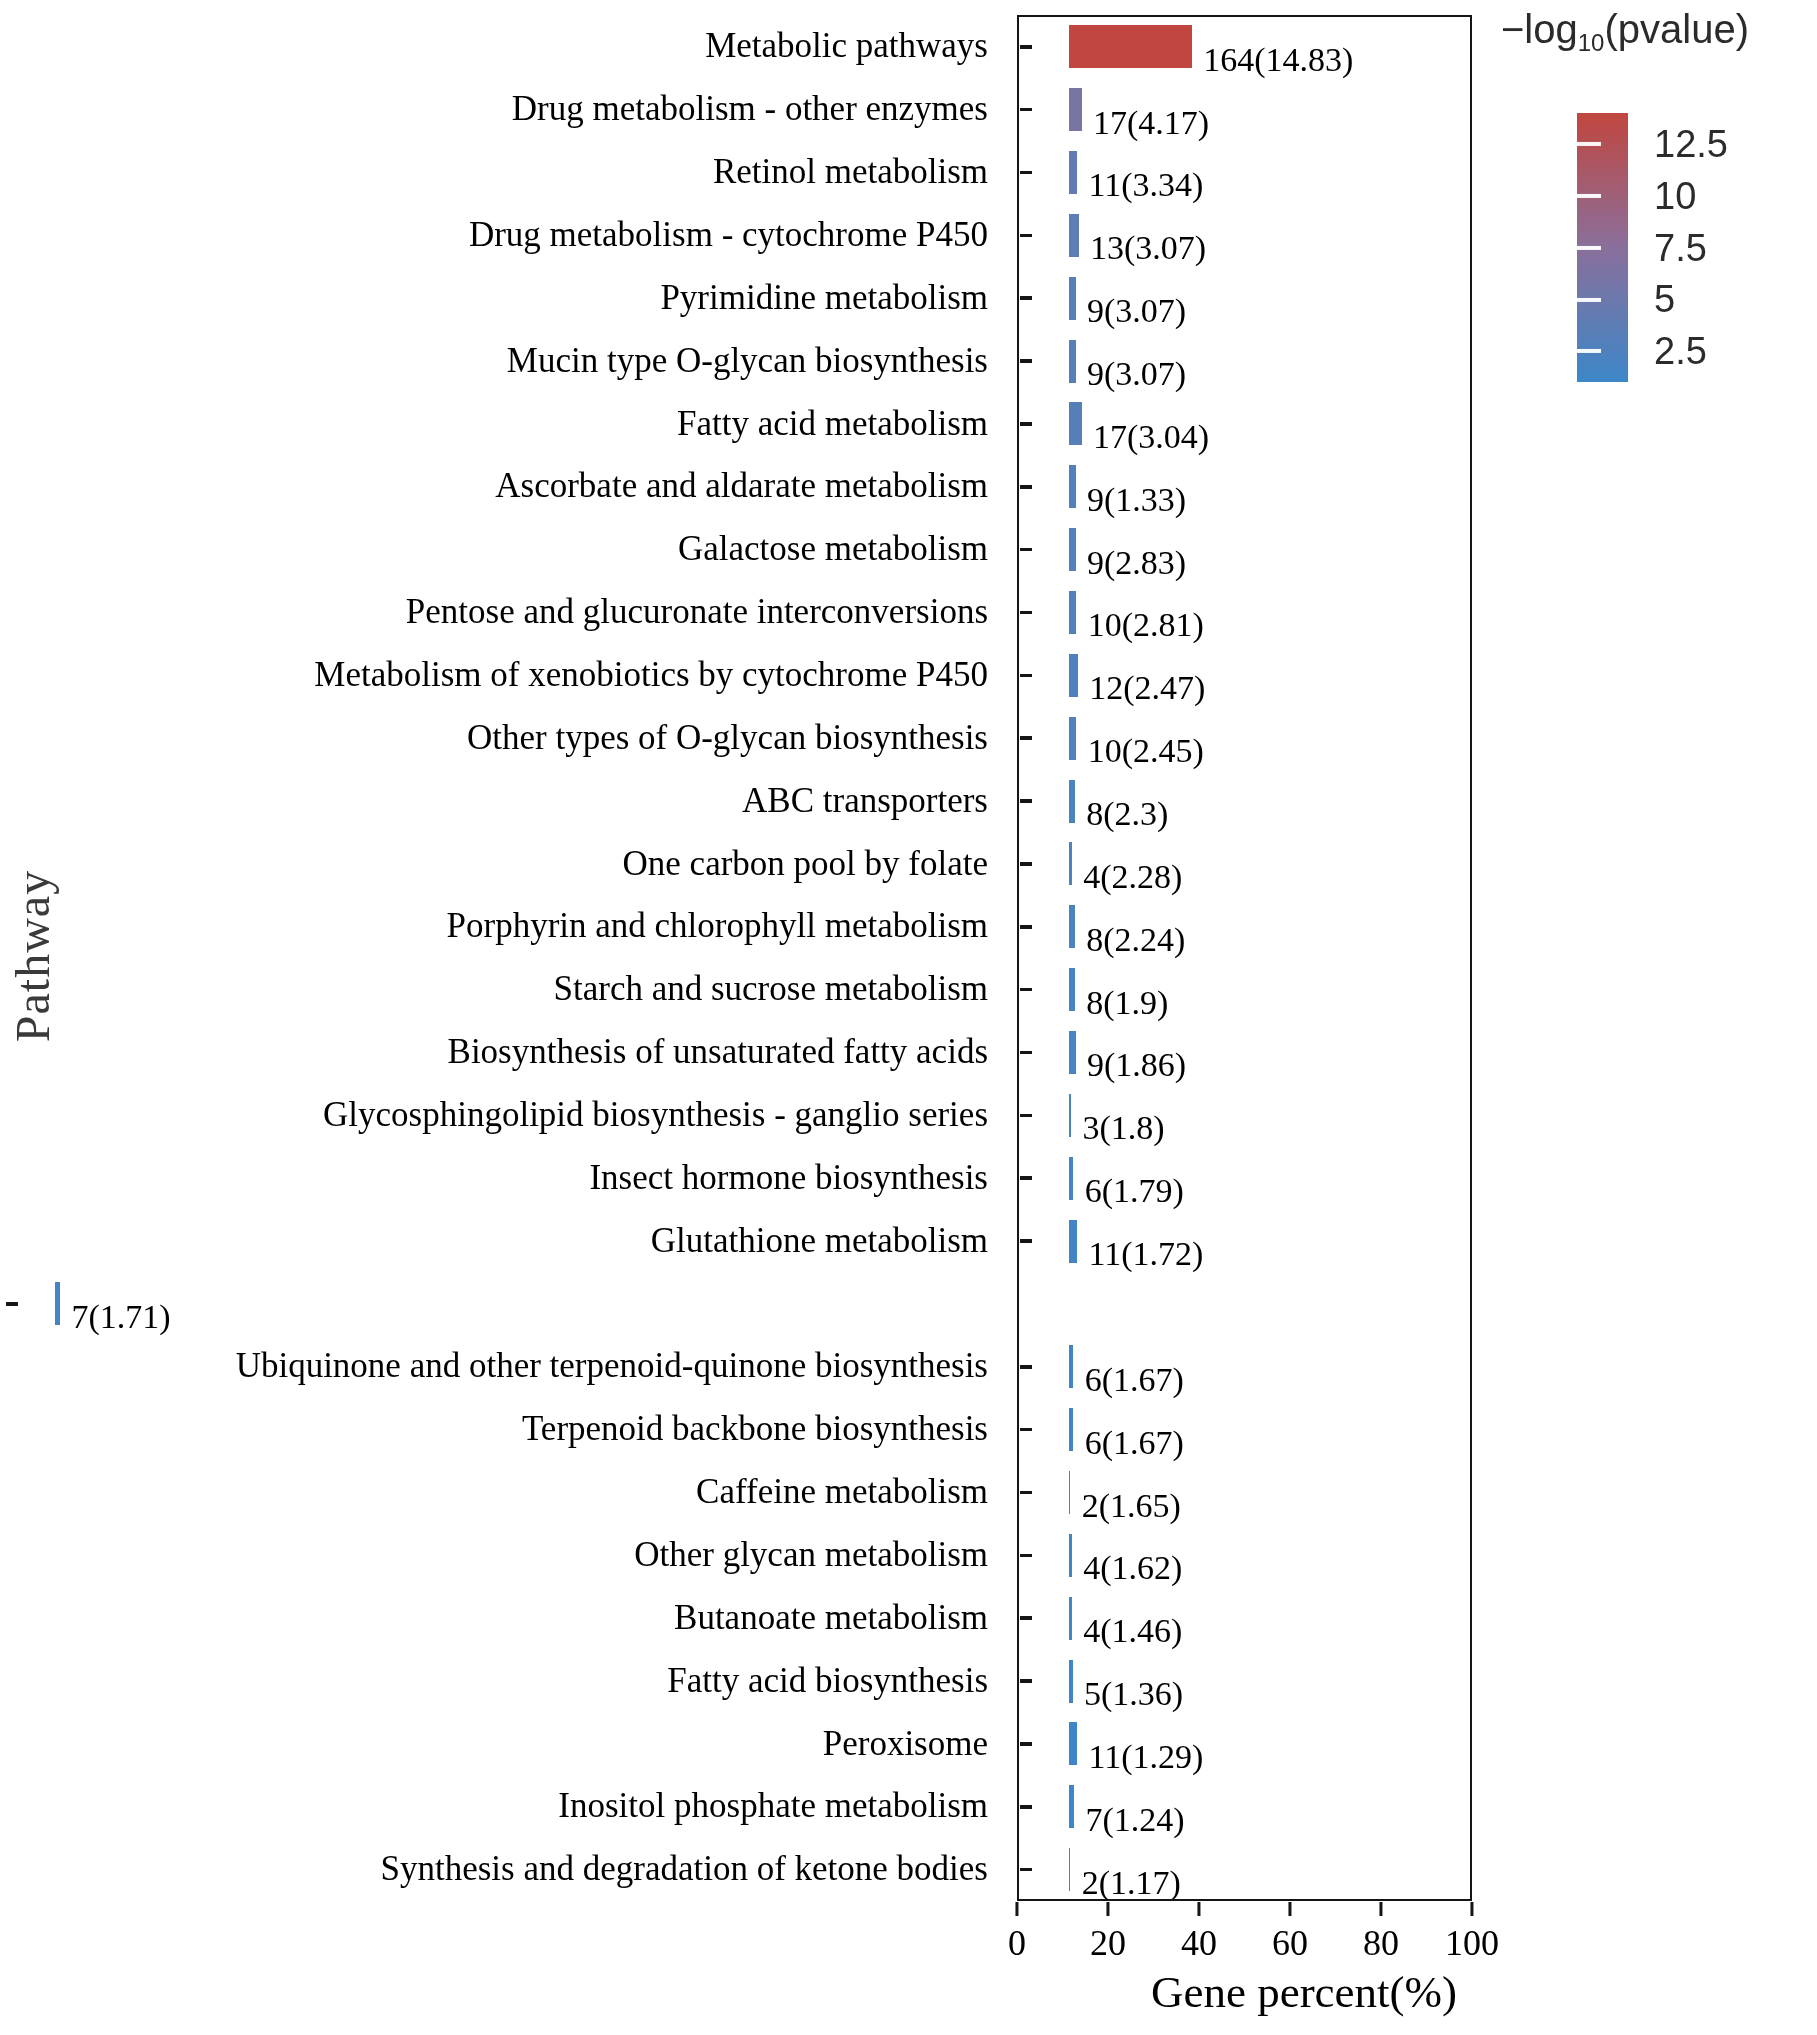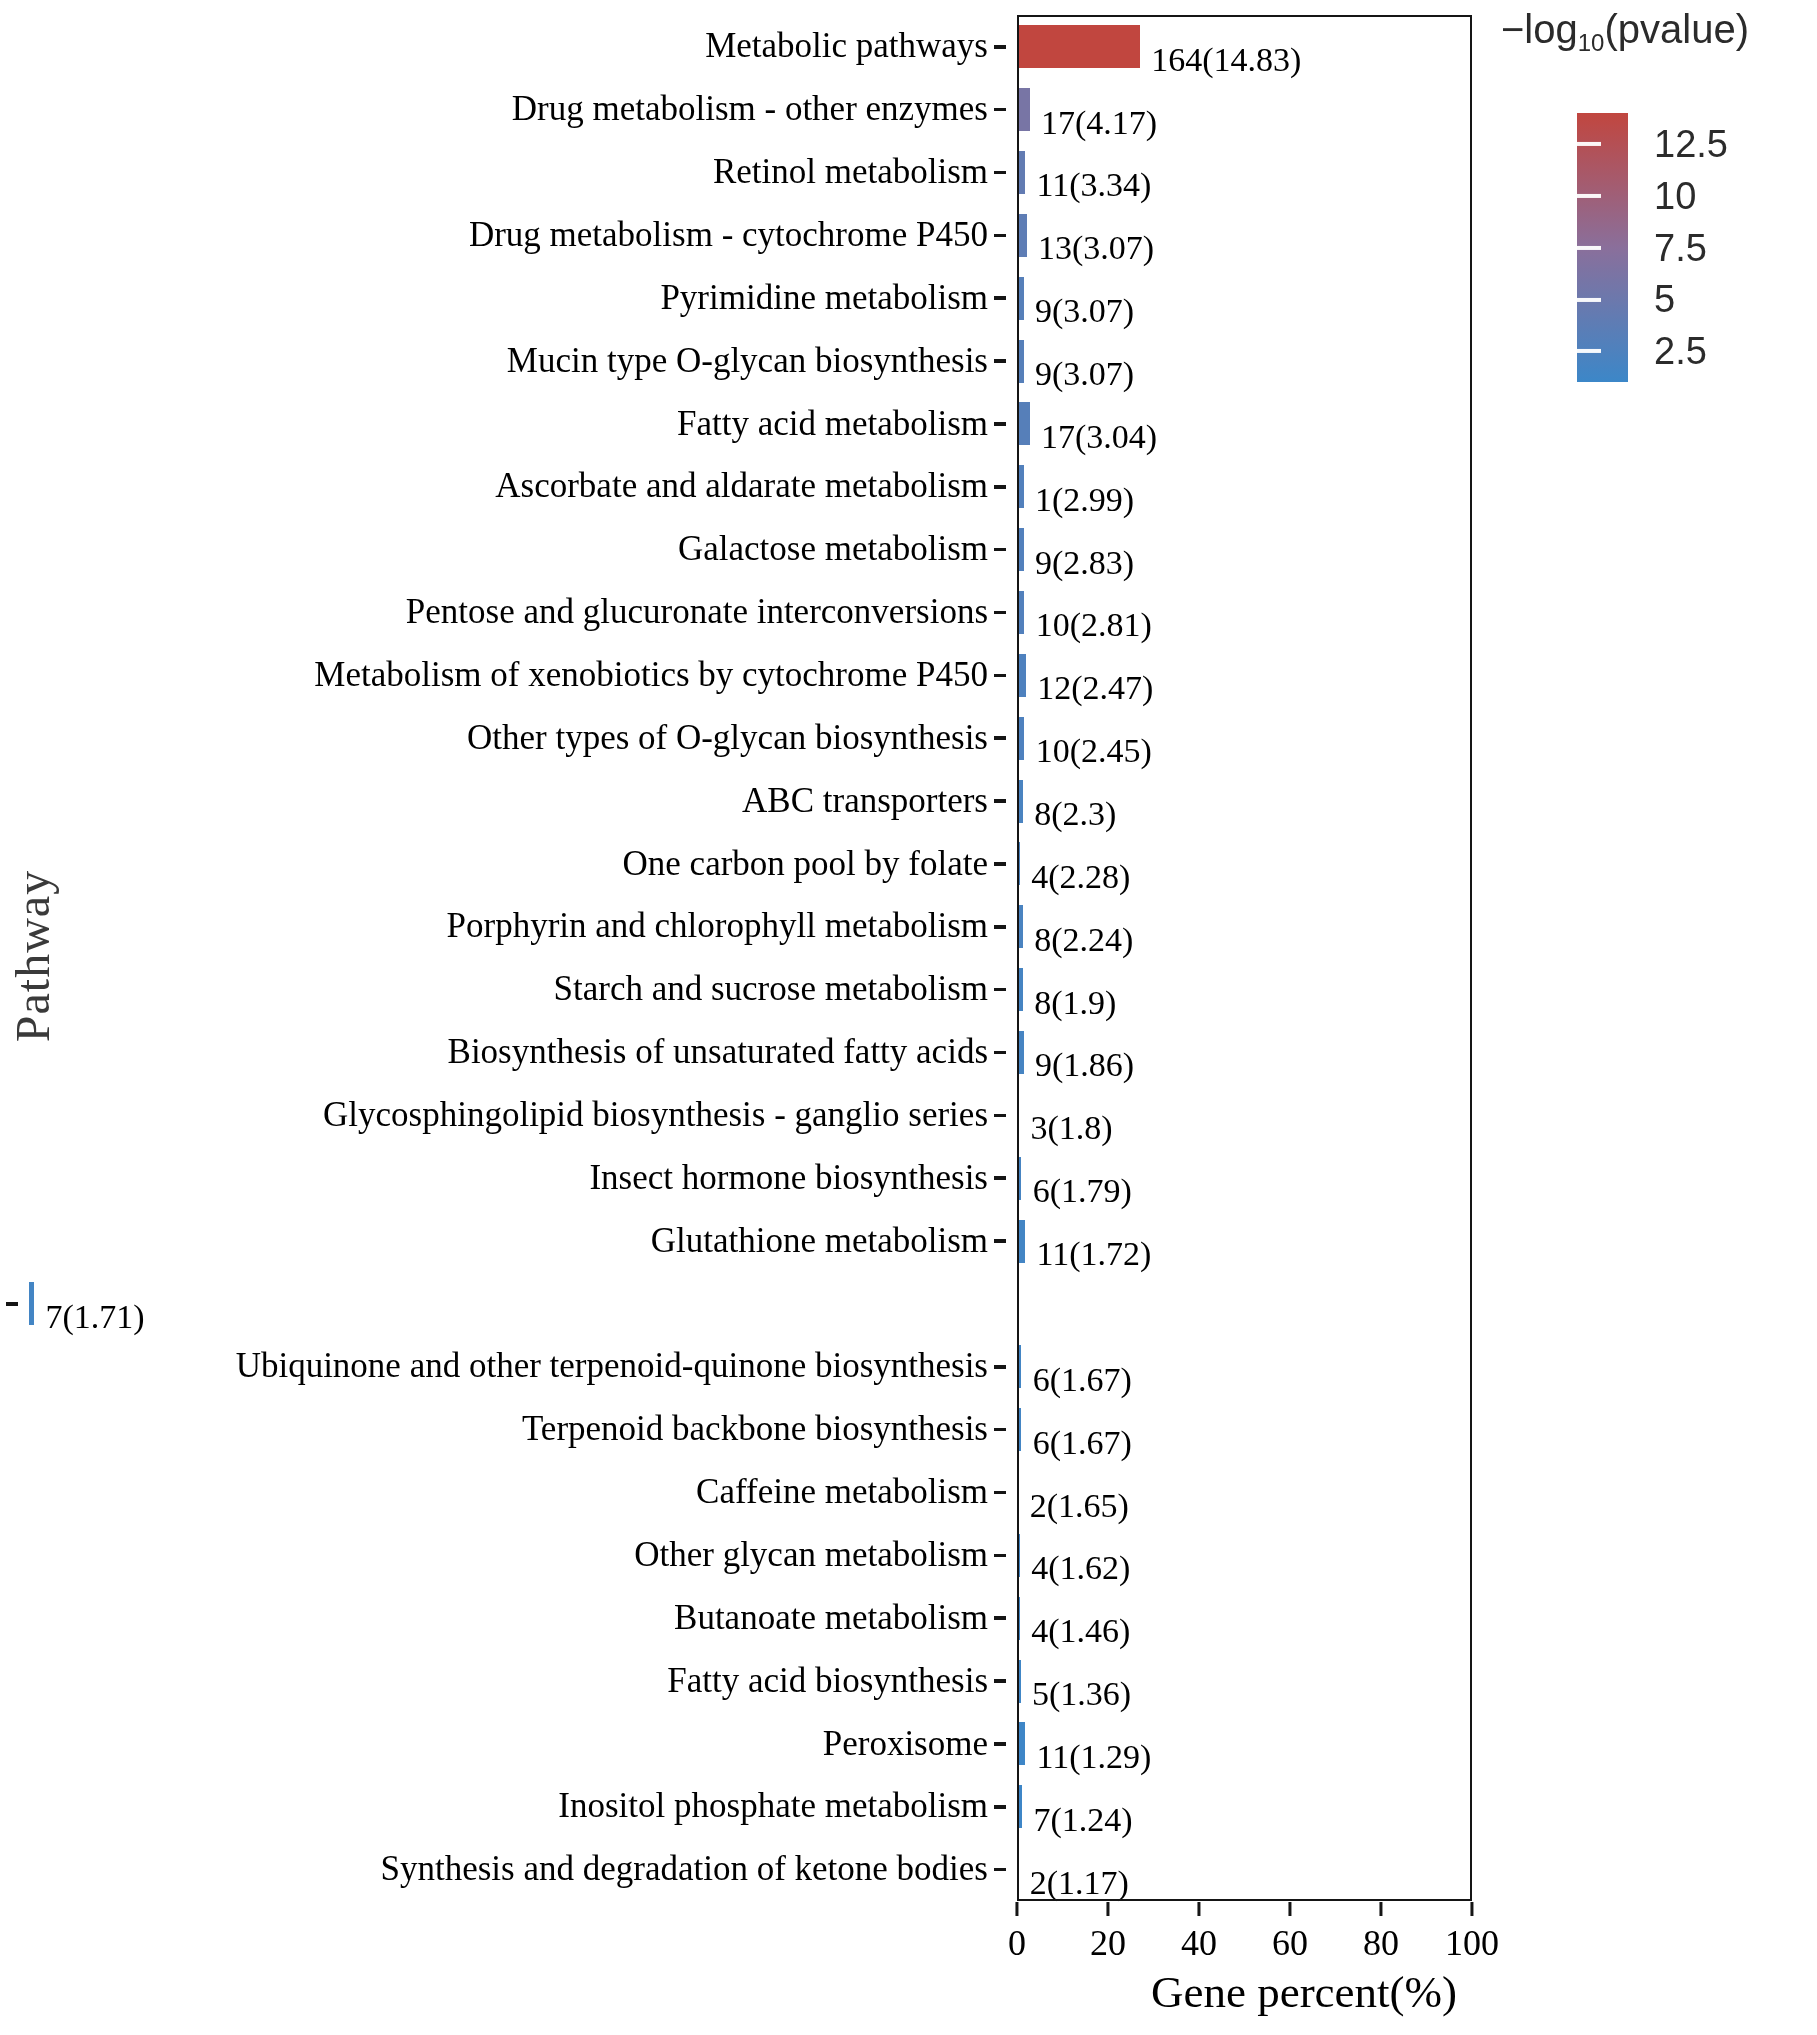--- a/index.html
+++ b/index.html
@@ -37,20 +37,21 @@
     width: 1472px;
     height: 1886px;
     display: flex;
     flex-direction: column;
   }
   .row {
     flex: 1 1 0;
     display: flex;
     align-items: center;
     min-height: 0;
+    gap: 26px;
   }
   .rlabel {
     width: 988px;
     flex: none;
     text-align: right;
     font-size: 35px;
     line-height: 1.05;
     white-space: nowrap;
   }
   .ytick {
@@ -229,21 +230,21 @@
         <div class="barcell">
           <div class="bar" style="width: 12.8px; background: rgb(86, 127, 185);"></div>
           <div class="bval">17(3.04)</div>
         </div>
       </div>
       <div class="row">
         <div class="rlabel">Ascorbate and aldarate metabolism</div>
         <div class="ytick"></div>
         <div class="barcell">
           <div class="bar" style="width: 6.8px; background: rgb(82, 128, 188);"></div>
-          <div class="bval">1(2.99)</div>
+          <div class="bval">9(1.33)</div>
         </div>
       </div>
       <div class="row">
         <div class="rlabel">Galactose metabolism</div>
         <div class="ytick"></div>
         <div class="barcell">
           <div class="bar" style="width: 6.8px; background: rgb(82, 128, 188);"></div>
           <div class="bval">9(2.83)</div>
         </div>
       </div>

